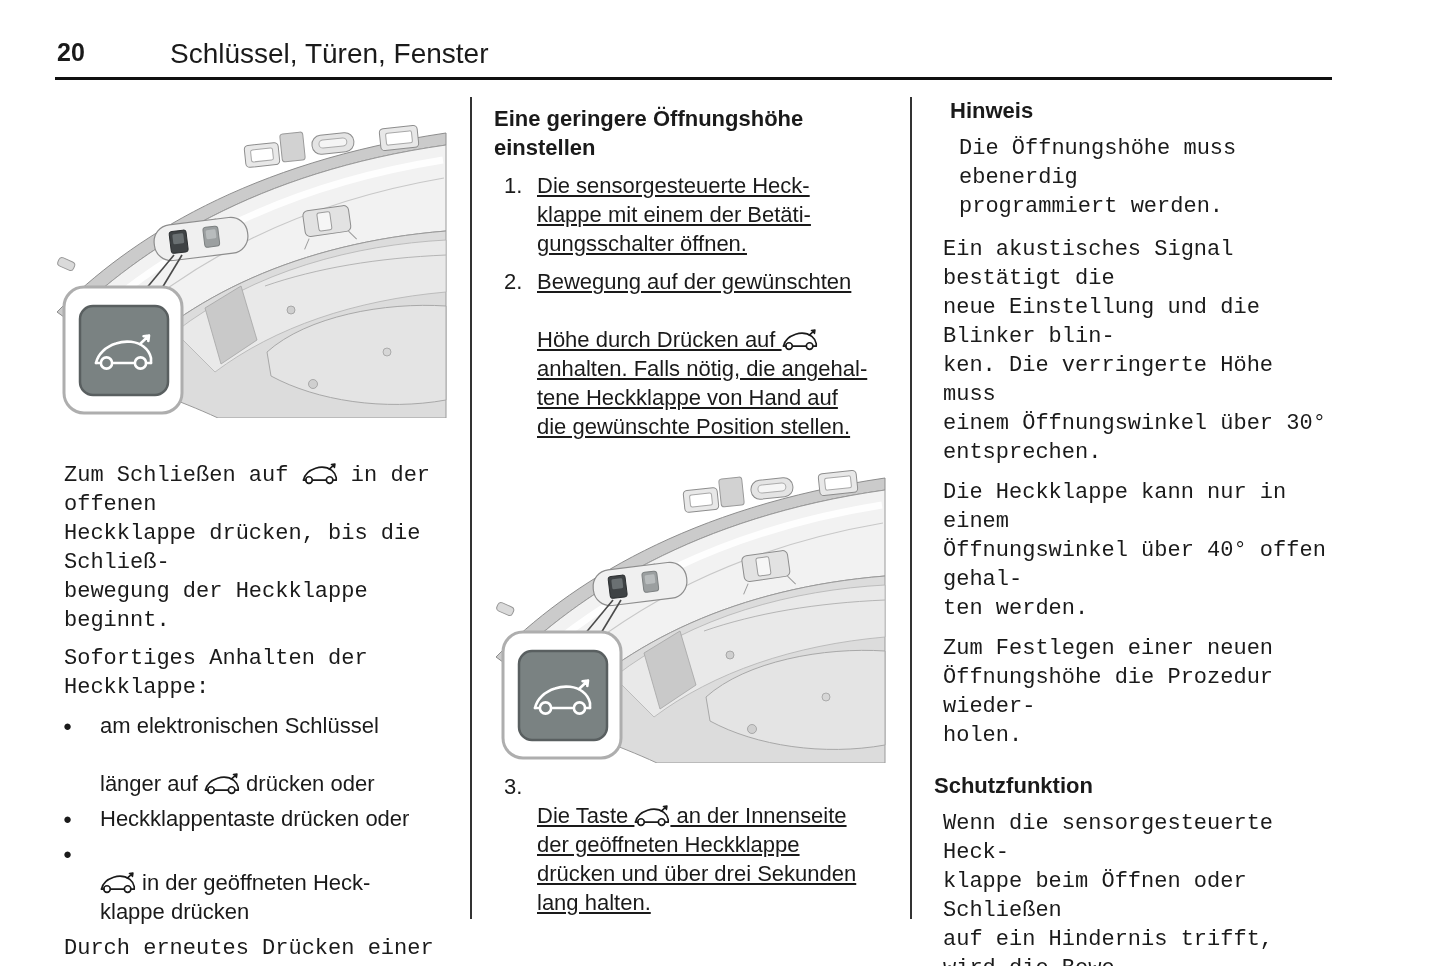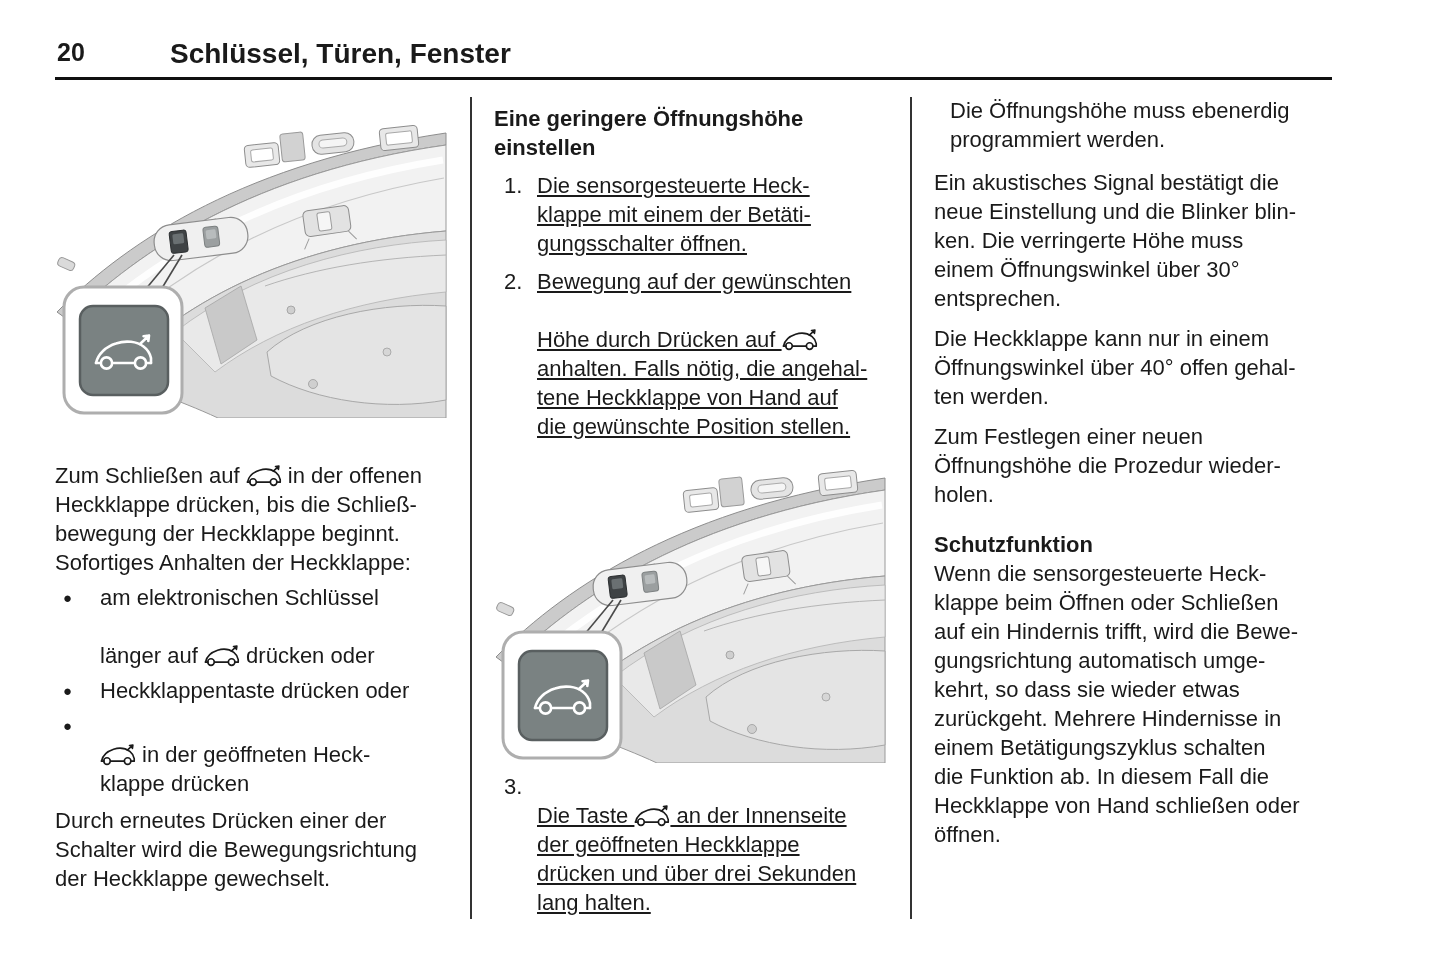--- a/index.html
+++ b/index.html
@@ -1,29 +1,29 @@
 <!DOCTYPE html>
 <html><head>
 <meta charset="utf-8">
 <style>
   html,body{margin:0;padding:0;background:#ffffff;}
   body{width:1445px;height:966px;position:relative;overflow:hidden;
        font-family:"Liberation Sans",sans-serif;color:#1a1a1a;
        -webkit-font-smoothing:antialiased;}
   .hdr-num{position:absolute;left:57px;top:38px;font-size:25px;font-weight:bold;}
-  .hdr-title{position:absolute;left:170px;top:38px;font-size:28px;font-weight:bold;}
+  .hdr-title{position:absolute;left:170px;top:38px;font-size:28px;font-weight:normal;}
   .rule{position:absolute;left:55px;top:77px;width:1277px;height:3px;background:#101010;}
   .sep{position:absolute;top:97px;height:822px;width:2px;background:#333333;}
   .sep1{left:470px;}
   .sep2{left:910px;}
   .col{position:absolute;top:96px;width:406px;font-size:22px;line-height:29px;}
   .col1{left:55px;}
   .col2{left:494px;margin-top:8px;}
   .col3{left:934px;}
-  .p{margin:0;white-space:pre-line;}
+  .p{margin:9px;white-space:pre-line;font-family:Liberation Mono, monospace;}
   .h{font-weight:bold;margin:0;white-space:pre-line;}
   .mt8{margin-top:8px;}.mt10{margin-top:10px;}.mt11{margin-top:11px;}
   .mt14{margin-top:14px;}.mt19{margin-top:19px;}.mt21{margin-top:21px;}
   .fig{display:block;margin:4px 0 0 0;}
   .fig svg{display:block;}
   .icar{display:inline-block;}
   .icar svg{vertical-align:-4px;}
   .bullets{list-style:none;margin:3px 0 0 0;padding:0;}
   .bullet{display:flex;margin-top:6px;}
   .bullet .marker{flex:none;width:45px;padding-left:8px;box-sizing:border-box;
@@ -285,20 +285,21 @@
   </svg>
 </span><span> an der Innenseite
 der geöffneten Heckklappe
 drücken und über drei Sekunden
 lang halten.</span></span>
   </div>
 </div>
 
 <div class="col col3">
   <div class="note">
+    <p class="h">Hinweis</p>
     <p class="p">Die Öffnungshöhe muss ebenerdig
 programmiert werden.</p>
   </div>
   <p class="p mt14">Ein akustisches Signal bestätigt die
 neue Einstellung und die Blinker blin-
 ken. Die verringerte Höhe muss
 einem Öffnungswinkel über 30°
 entsprechen.</p>
   <p class="p mt11">Die Heckklappe kann nur in einem
 Öffnungswinkel über 40° offen gehal-

